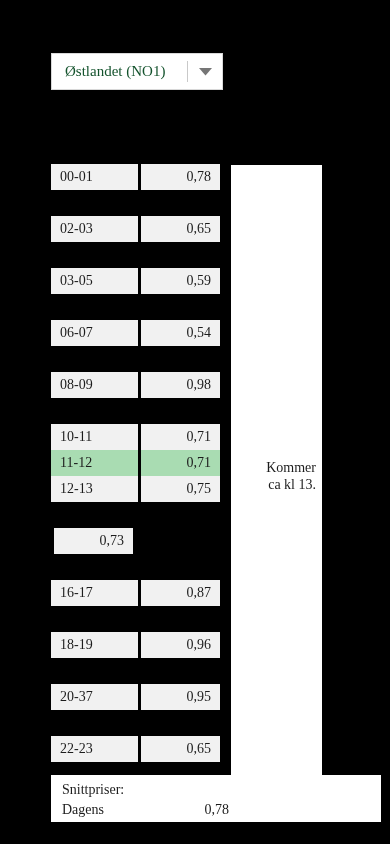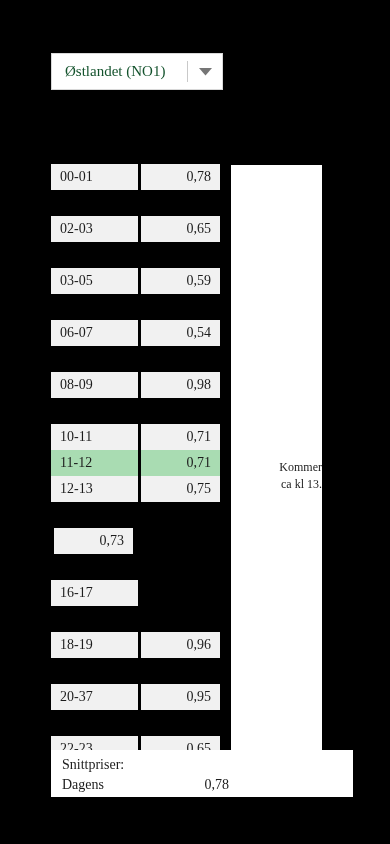--- a/index.html
+++ b/index.html
@@ -106,31 +106,32 @@
     width: 91px;
     height: 622px;
     background: #ffffff;
     box-sizing: border-box;
     display: flex;
     align-items: center;
     justify-content: flex-end;
   }
   #notice-panel .notice-text {
     text-align: right;
-    font-size: 12px;
+    padding-right: 6px;
+    font-size: 14px;
     line-height: 17px;
     color: #1c1c1c;
   }
 
   
   #averages-panel {
     position: absolute;
     left: 51px;
-    top: 750px;
-    width: 302px;
+    top: 775px;
+    width: 330px;
     height: 47px;
     background: #ffffff;
     box-sizing: border-box;
     padding: 5px 0 0 11px;
   }
   #averages-panel .avg-title {
     font-size: 14px;
     line-height: 20px;
     color: #1c1c1c;
   }
@@ -239,20 +240,21 @@
       <div class="cell-price">0,73</div>
     </div>
     <div class="price-row hidden-row">
       <div class="cell-hour">15-16</div>
       <div class="cell-gap"></div>
       <div class="cell-price"></div>
     </div>
     <div class="price-row">
       <div class="cell-hour">16-17</div>
       <div class="cell-gap"></div>
+      <div class="cell-price">0,87</div>
     </div>
     <div class="price-row hidden-row">
       <div class="cell-hour">17-18</div>
       <div class="cell-gap"></div>
       <div class="cell-price"></div>
     </div>
     <div class="price-row">
       <div class="cell-hour">18-19</div>
       <div class="cell-gap"></div>
       <div class="cell-price">0,96</div>

